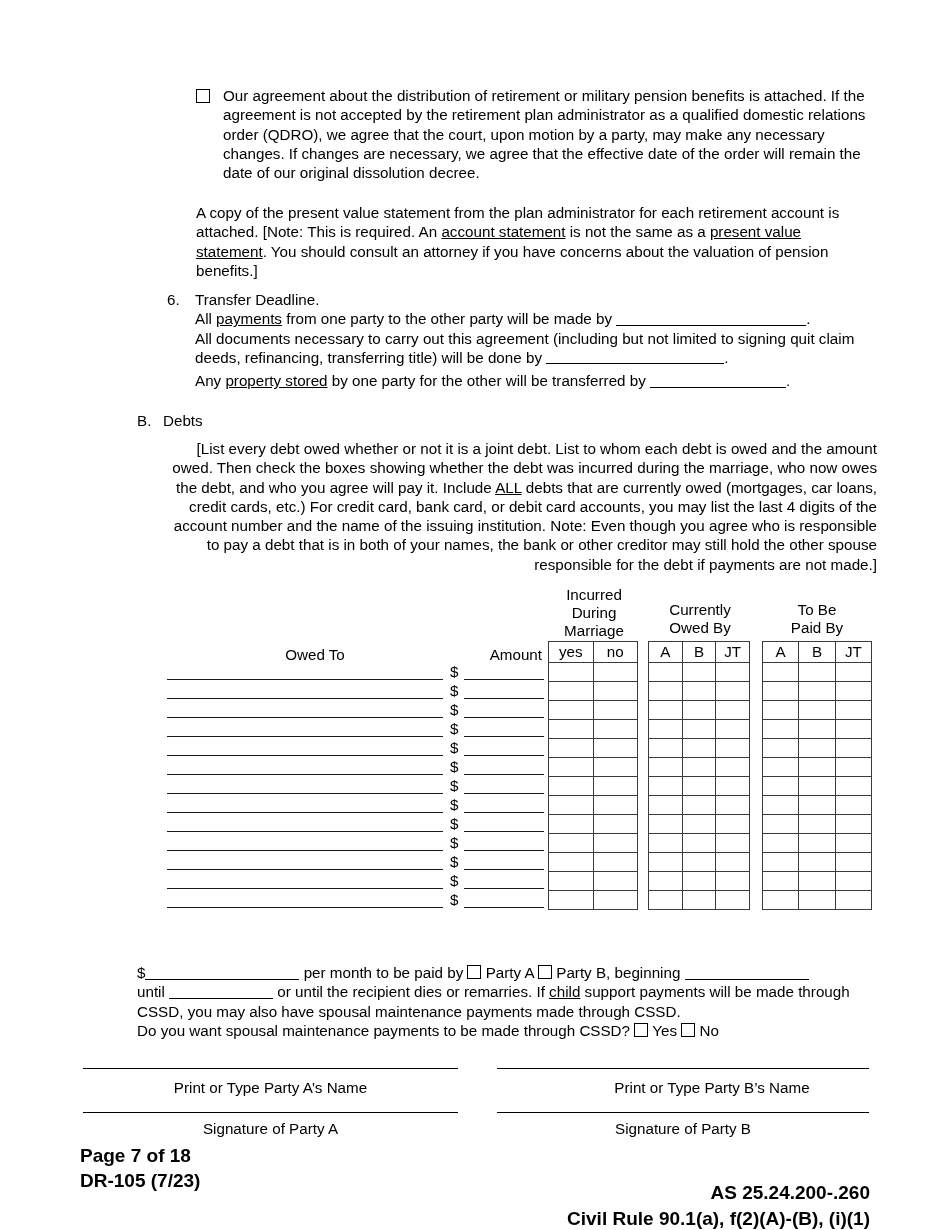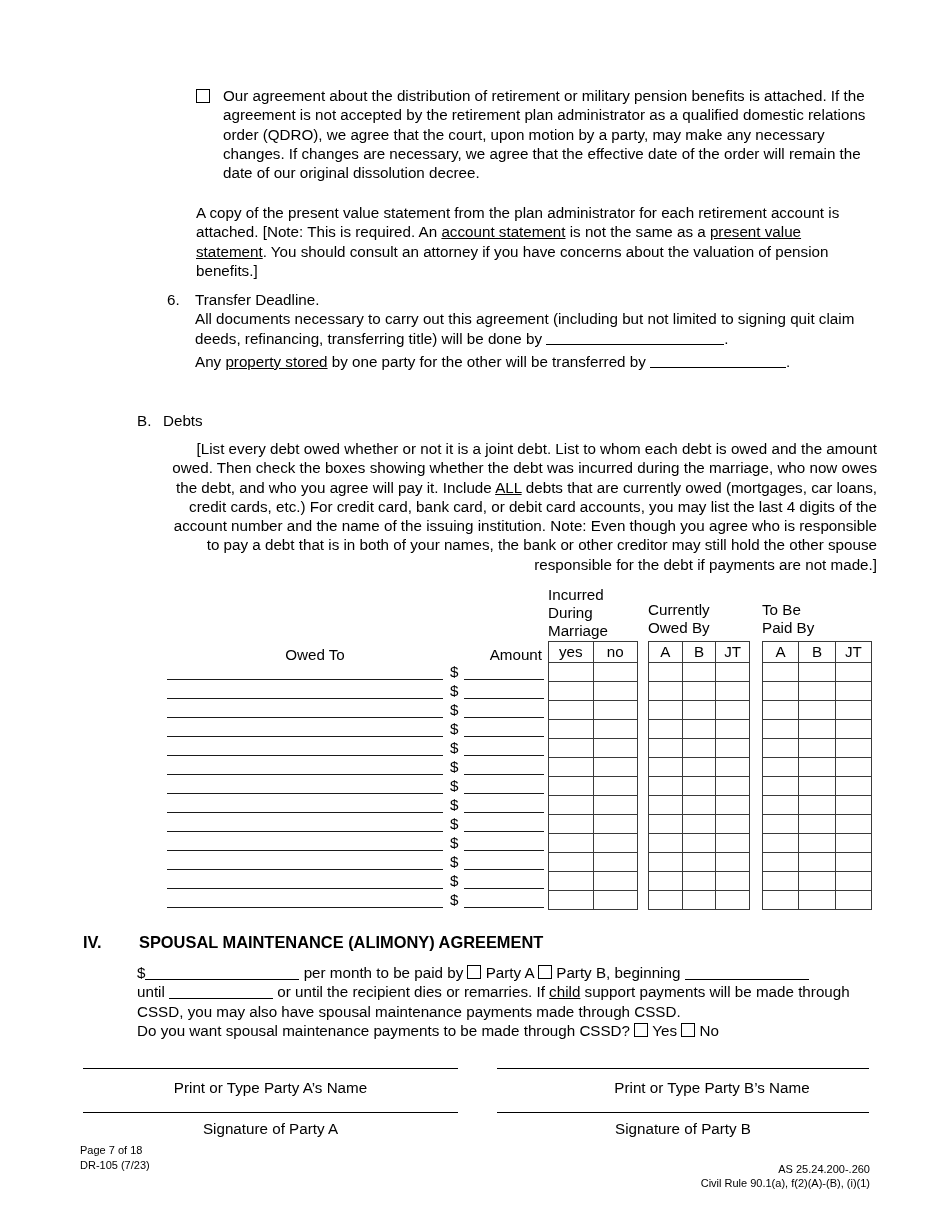--- a/index.html
+++ b/index.html
@@ -73,20 +73,21 @@
   
   #debts-head { left: 137px; top: 405px; margin-top: 6px; }
   #debts-head .letter { display:inline-block; width: 26px; }
   #debts-body { left: 165px; top: 439px; width: 712px; text-align: right; }
 
   
   #tbl { left: 0; top: 0; width: 950px; height: 0; }
 
   .colhead {
     position: absolute;
+    text-align: center;
     line-height: 1.18;
     font-size: 15.2px;
   }
   #ch-incurred { left: 548px; top: 586px; width: 92px; }
   #ch-currently { left: 648px; top: 601px; width: 104px; }
   #ch-tobe { left: 762px; top: 601px; width: 110px; }
 
   #lbl-owedto { position:absolute; left: 230px; top: 645px; width: 170px; text-align:center; }
   #lbl-amount { position:absolute; left: 452px; top: 645px; width: 90px; text-align:right; }
 
@@ -162,42 +163,43 @@
   #sl-a1 { left: 83px; top: 1068px; width: 375px; }
   #sl-b1 { left: 497px; top: 1068px; width: 372px; }
   #lb-a1 { left: 83px; top: 1078px; width: 375px; }
   #lb-b1 { left: 526px; top: 1078px; width: 372px; }
   #sl-a2 { left: 83px; top: 1112px; width: 375px; }
   #sl-b2 { left: 497px; top: 1112px; width: 372px; }
   #lb-a2 { left: 83px; top: 1119px; width: 375px; }
   #lb-b2 { left: 497px; top: 1119px; width: 372px; }
 
   
-  #footer { left: 80px; top: 1143px; width: 790px; font-size: 11px; line-height: 1.33; }
+  #footer { left: 80px; top: 1143px; width: 790px; font-size: 19px; line-height: 1.33; font-weight: bold; }
   #footer .frow { position: relative; display: block; }
-  #footer .right { position: absolute; right: 0; top: 4px; text-align: right; }
+  #footer .right { position: absolute; right: 0; top: 12px; text-align: right; }
 </style>
 </head>
 <body>
 
 <div class="page">
 
   <div class="blk" id="cb-para">
     <span class="cbx"></span>
     <span class="txt">Our agreement about the distribution of retirement or military pension benefits is attached. If the agreement is not accepted by the retirement plan administrator as a qualified domestic relations order (QDRO), we agree that the court, upon motion by a party, may make any necessary changes. If changes are necessary, we agree that the effective date of the order will remain the date of our original dissolution decree.</span>
   </div>
 
   <div class="blk" id="retire-para">
     <span>A copy of the present value statement from the plan administrator for each retirement account is attached.  [Note: </span><span class="b">This is required.</span><span>  An </span><span class="u">account statement</span><span> is not the same as a </span><span class="u">present value statement</span><span>.  You should consult an attorney if you have concerns about the valuation of pension benefits.]</span>
   </div>
 
   <div class="blk" id="item6">
     <span class="num">6.</span>
     <div class="body">
       <div class="l1">Transfer Deadline.</div>
+      <div><span>All </span><span class="u">payments</span><span> from one party to the other party will be made by </span><span class="rule" style="width:190px"></span><span>.</span></div>
       <div><span>All documents necessary to carry out this agreement (including but not limited to signing quit claim deeds, refinancing, transferring title) will be done by </span><span class="rule" style="width:178px"></span><span>.</span></div>
       <div class="gap"></div>
       <div><span>Any </span><span class="u">property stored</span><span> by one party for the other will be transferred by </span><span class="rule" style="width:136px"></span><span>.</span></div>
     </div>
   </div>
 
   <div class="blk b" id="debts-head">
     <span class="letter">B.</span><span>Debts</span>
   </div>
   <div class="blk" id="debts-body">
@@ -464,23 +466,20 @@
         <div class="amtline" style="top: 850px;"></div>
         <span class="dollar" style="top: 854px;">$</span>
         <div class="amtline" style="top: 869px;"></div>
         <span class="dollar" style="top: 873px;">$</span>
         <div class="amtline" style="top: 888px;"></div>
         <span class="dollar" style="top: 892px;">$</span>
         <div class="amtline" style="top: 907px;"></div>
       </div>
   </div>
 
-  <div class="blk" id="sec4-head">
-    <span class="rn">IV.</span><span>SPOUSAL MAINTENANCE (ALIMONY) AGREEMENT</span>
-  </div>
   <div class="blk" id="sec4-body">
     <span class="ln"><span>$</span><span class="rule" style="width:154px"></span><span> per month to be paid by </span><span class="cbx"></span><span> Party A </span><span class="cbx"></span><span> Party B, beginning </span><span class="rule" style="width:124px"></span></span>
     <span class="ln"><span>until </span><span class="rule" style="width:104px"></span><span> or until the recipient dies or remarries.  If </span><span class="u">child</span><span> support payments will be made through CSSD, you may also have spousal maintenance payments made through CSSD.</span></span>
     <span class="ln"><span>Do you want spousal maintenance payments to be made through CSSD? </span><span class="cbx"></span><span> Yes </span><span class="cbx"></span><span> No</span></span>
   </div>
 
   <div class="sigline" id="sl-a1"></div>
   <div class="sigline" id="sl-b1"></div>
   <div class="siglabel" id="lb-a1">Print or Type Party A’s Name</div>
   <div class="siglabel" id="lb-b1">Print or Type Party B’s Name</div>

